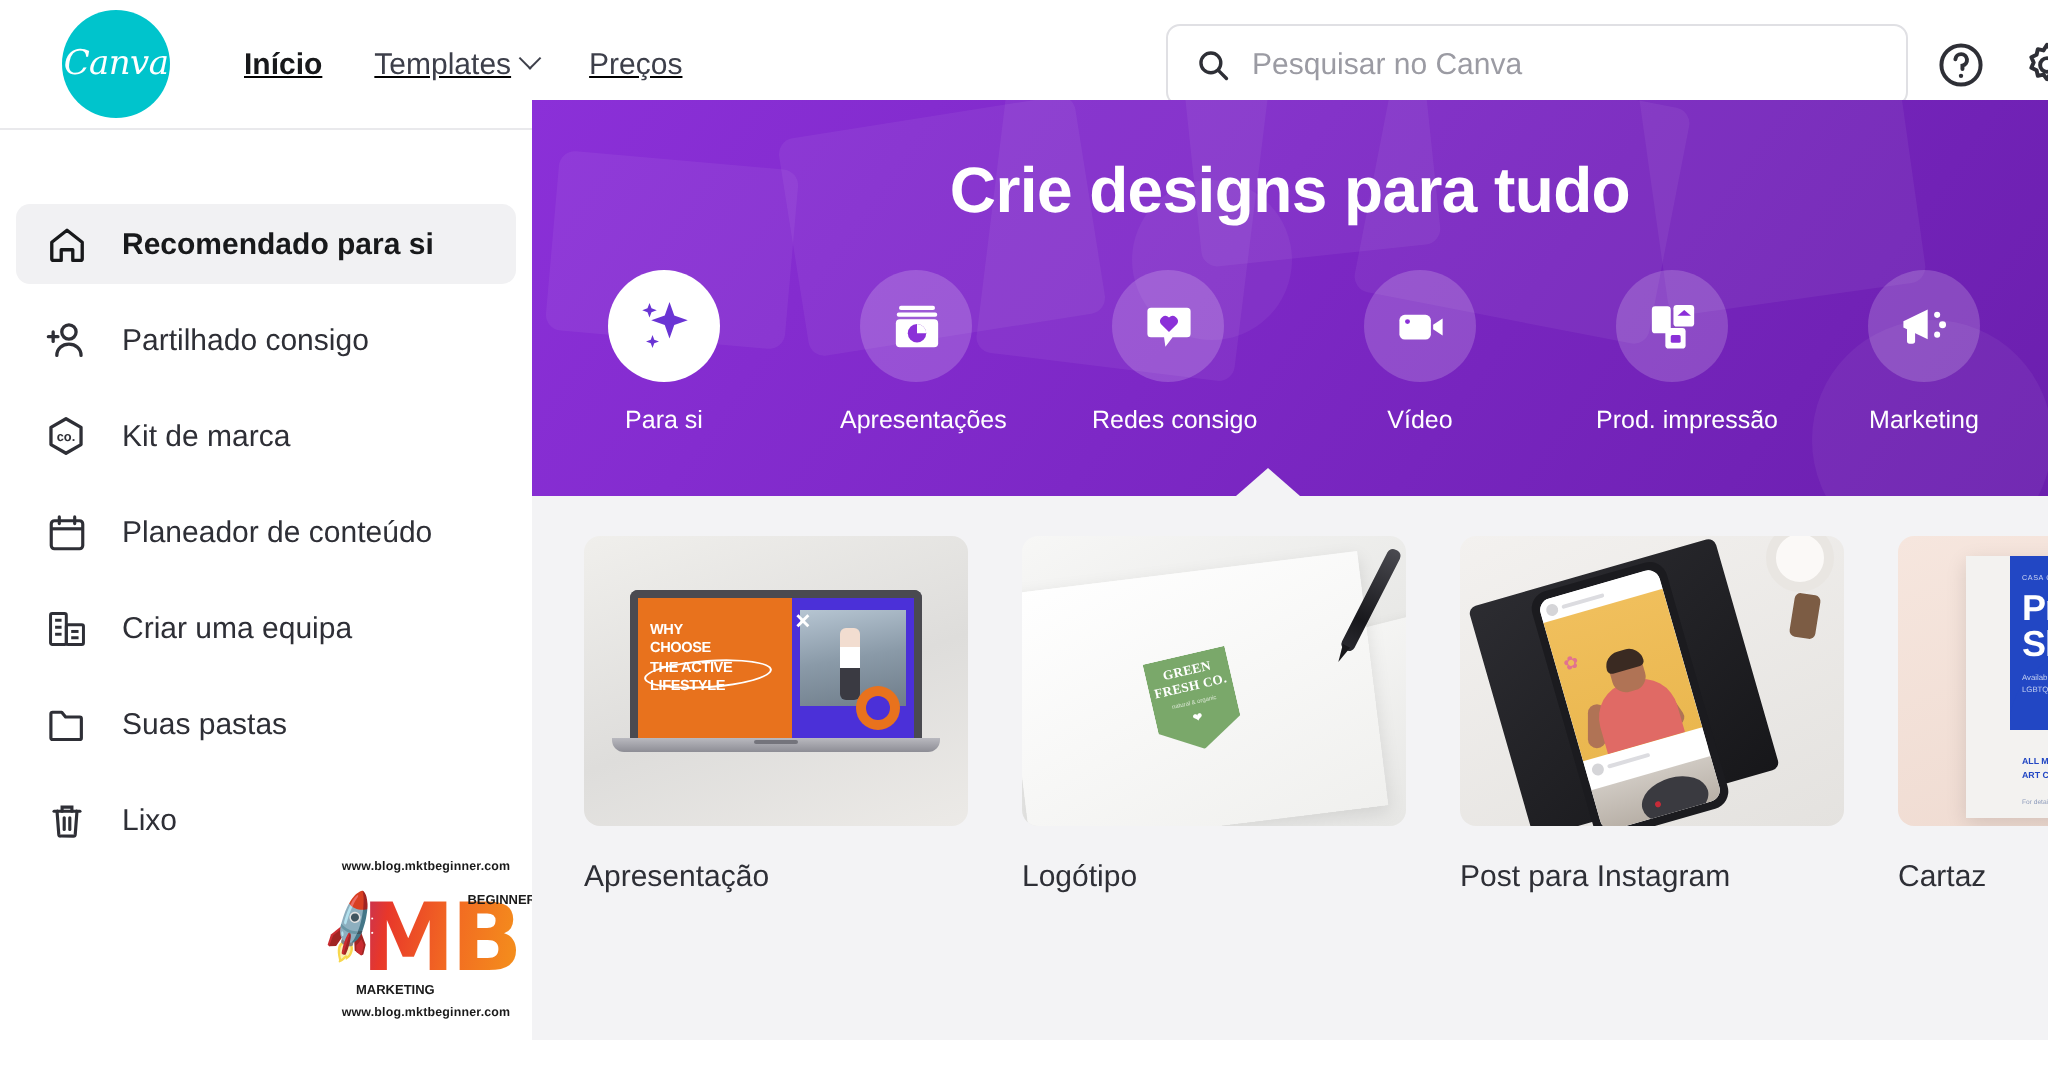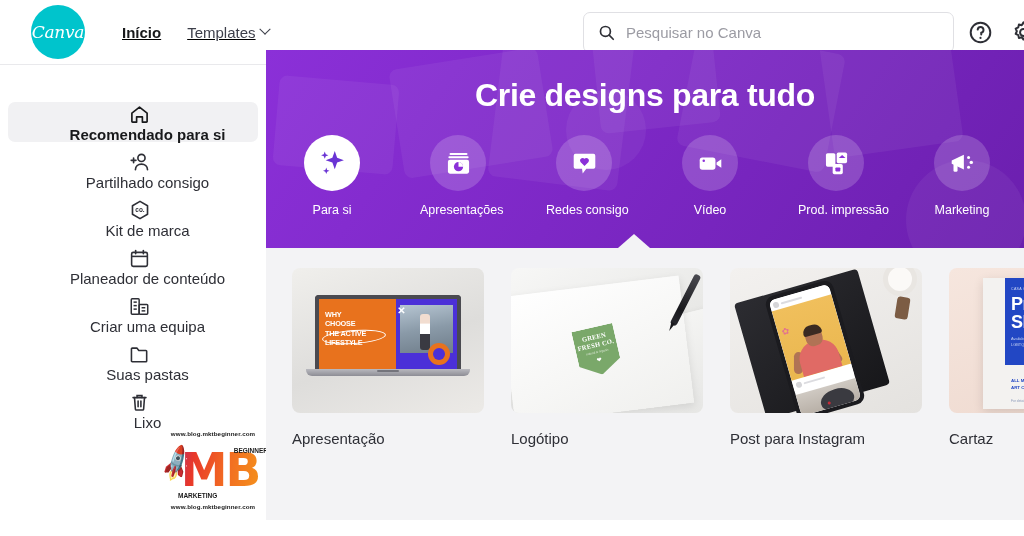--- a/index.html
+++ b/index.html
@@ -67,21 +67,20 @@
   .sidebar {
     position: absolute; top: 66px; left: 0;
     width: 266px; height: 470px;
     background: #ffffff; padding-top: 36px;
   }
   .side-item {
     display: flex; align-items: center;
     height: 40px; margin: 0 8px 8px 8px;
     padding-left: 13px; border-radius: 7px;
     cursor: pointer;
-    flex-direction: column;
   }
   .side-item.active { background: #f1f1f3; }
   .side-item .s-ico {
     width: 24px; height: 24px; flex: none;
     display: flex; align-items: center; justify-content: center;
   }
   .side-label {
     margin-left: 16px; font-size: 15px; color: #2e2f36;
     white-space: nowrap;
   }
@@ -373,20 +372,23 @@
   <div class="logo" style="background:#00c4cc">
     <span class="logo-text">Canva</span>
   </div>
   <div class="nav">
     <div class="nav-item active">
       <span>Início</span>
     </div>
     <div class="nav-item">
       <span>Templates</span>
       <span class="caret"></span>
+    </div>
+    <div class="nav-item">
+      <span>Preços</span>
     </div>
   </div>
 
   <div class="search-wrap">
     <svg width="17" height="17" viewBox="0 0 24 24" fill="none" stroke="#2e2f36" stroke-width="2.4">
       <circle cx="10.5" cy="10.5" r="7"></circle>
         <line x1="15.8" y1="15.8" x2="21.5" y2="21.5" stroke-linecap="round"></line>
     </svg>
     <input class="search-input" placeholder="Pesquisar no Canva" style="">
   </div>

